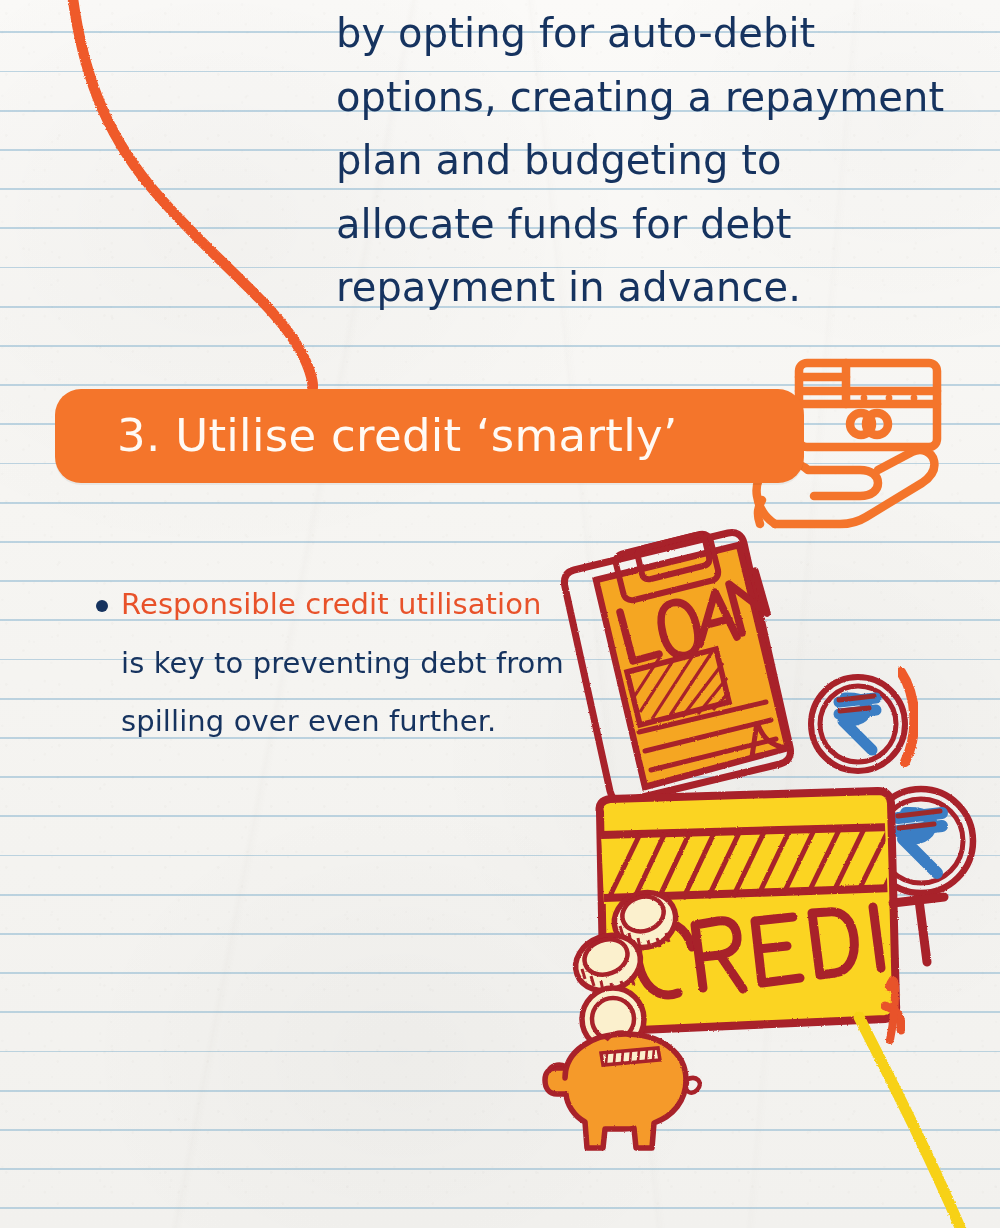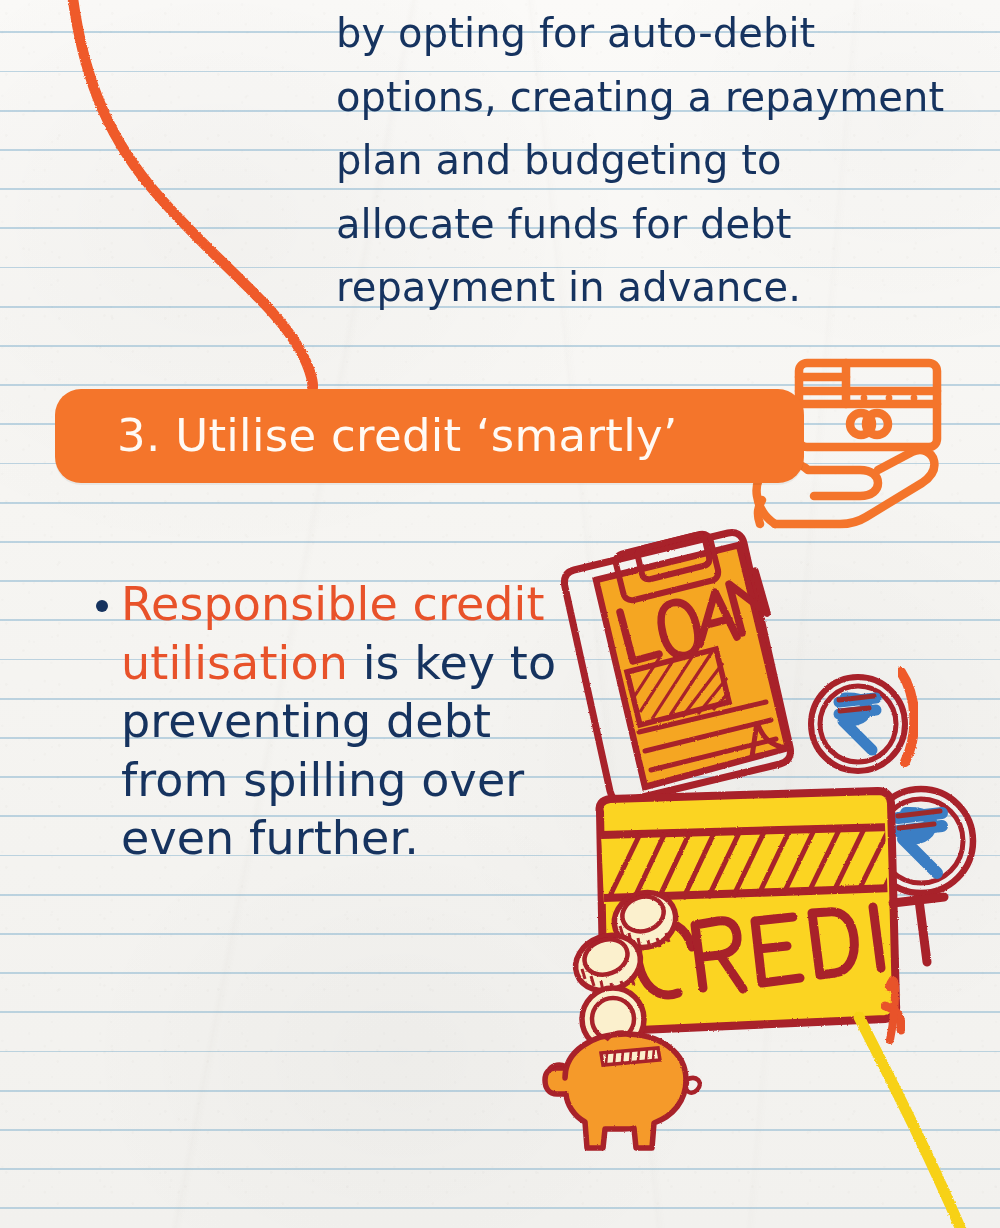--- a/index.html
+++ b/index.html
@@ -71,21 +71,21 @@
     position:absolute;left:62px;top:50%;transform:translateY(-52%);
     color:#fffaf4;font-size:45px;line-height:1;letter-spacing:.3px;white-space:nowrap;
   }
   #bullets{position:absolute;left:96px;top:575px;width:470px;}
   .bullet{display:flex;align-items:flex-start;gap:13px;margin-bottom:44px;}
   .dot{
     flex:0 0 auto;width:12px;height:12px;border-radius:50%;
     background:#16335f;margin-top:25px;
   }
   .btext{
-    font-size:46px;line-height:58.5px;color:#16335f;letter-spacing:.1px;
+    font-size:29px;line-height:58.5px;color:#16335f;letter-spacing:.1px;
   }
   .hl{color:#e8522a;}
 </style>
 </head>
 <body>
 
 <div id="page">
 
   <div id="rules"></div>
   <div id="grain"></div>

